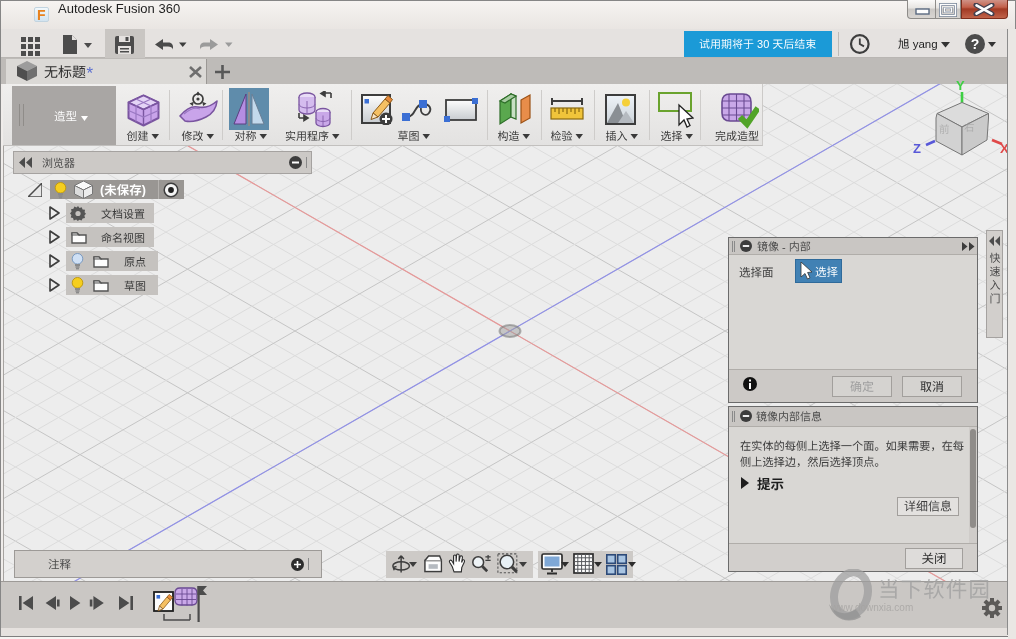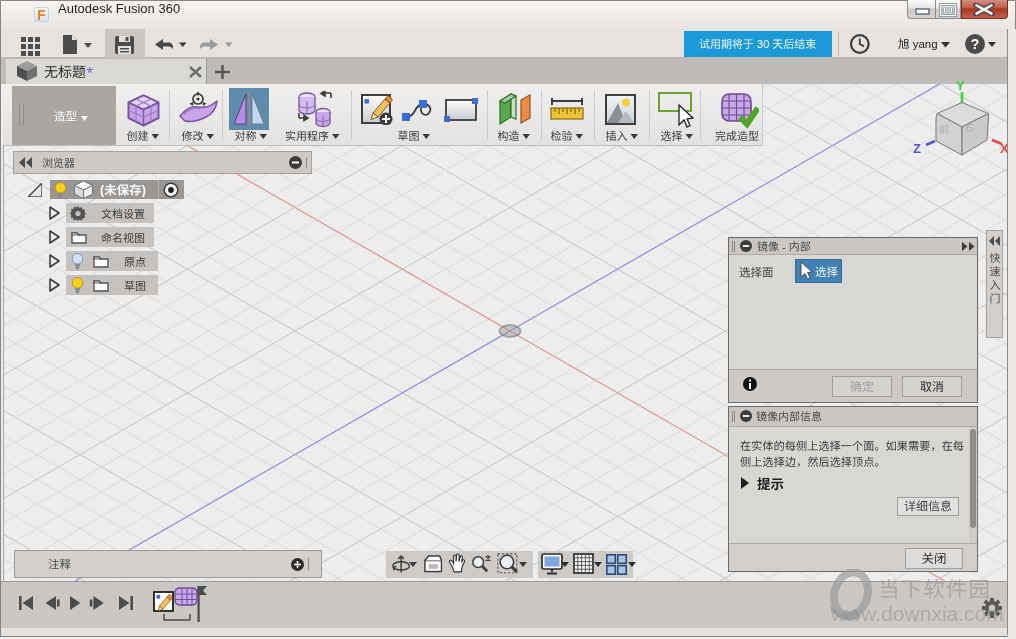--- a/index.html
+++ b/index.html
@@ -529,21 +529,21 @@
 <div class="ab" style="left:1008px;top:29px;width:8px;height:610px;background:#eae7e4"></div>
 <svg class="ab" style="left:828px;top:569px" width="190px" height="60">
     <g opacity="0.72" transform="rotate(16 23 25)">
       <ellipse cx="23" cy="25" rx="16.5" ry="22" fill="none" stroke="#9c9c9c" stroke-width="8"></ellipse>
     </g>
     <path d="M1 35 C5 50 20 56 33 48 L28 40 C19 47 7 45 1 35 Z" fill="#949494" opacity="0.78"></path>
   </svg>
 <svg class="ab" style="left:81px;top:116px" width="8" height="6">
     <path d="M0 0 h7 l-3.5 5 z" fill="#fff"></path>
   </svg>
-<div class="ab" style="left:831px;top:602px;font-size:21px;color:#a6a4a2;opacity:0.8">www.downxia.com</div>
+<div class="ab" style="left:831px;top:602px;font-size:10px;color:#a6a4a2;opacity:0.8">www.downxia.com</div>
 <svg class="ab" style="left:0;top:0;pointer-events:none" width="1016" height="639">
     <defs>
       <path id="b4FDD" d="M583 496H703V-90H583ZM319 370H962V262H319ZM726 322Q754 268 796 215Q839 162 890 117Q940 72 992 42Q979 32 962 15Q946 -2 931 -20Q917 -38 907 -53Q855 -16 804 39Q754 94 711 159Q667 223 636 290ZM566 332 660 299Q628 229 582 163Q536 96 481 42Q426 -13 366 -51Q357 -36 342 -18Q328 -0 312 16Q297 33 283 45Q341 75 395 120Q449 166 493 221Q538 275 566 332ZM499 700V566H793V700ZM386 806H914V461H386ZM255 847 366 811Q333 726 288 642Q242 557 190 482Q137 406 82 349Q77 364 66 387Q55 410 42 434Q29 458 18 472Q65 518 109 578Q153 638 191 707Q228 776 255 847ZM158 571 272 685 272 684V-87H158Z"></path>
       <path id="b5B58" d="M349 275H962V163H349ZM426 527H808V419H426ZM603 344H724V37Q724 -9 714 -34Q703 -59 671 -73Q640 -85 595 -88Q550 -91 490 -90Q486 -64 477 -32Q467 -0 456 25Q481 24 507 23Q533 22 554 22Q574 22 582 22Q594 23 599 27Q603 30 603 40ZM779 527H809L833 533L909 472Q876 437 836 401Q795 365 752 332Q708 300 666 275Q655 291 635 311Q616 332 603 344Q636 365 670 393Q704 422 733 451Q762 481 779 504ZM55 719H947V604H55ZM368 850 493 820Q456 699 399 582Q343 464 264 363Q184 262 75 188Q70 205 59 226Q49 247 38 268Q27 289 18 303Q87 348 142 410Q198 472 242 545Q286 618 317 696Q349 774 368 850ZM169 432H290V-88H169Z"></path>
       <path id="b63D0" d="M517 607V557H788V607ZM517 733V684H788V733ZM408 819H903V472H408ZM359 425H954V328H359ZM596 372H709V-35L596 14ZM504 195Q529 121 570 85Q611 50 664 39Q717 27 778 27Q791 27 818 27Q844 27 876 27Q907 27 936 28Q965 28 981 29Q974 17 967 -2Q961 -21 956 -41Q951 -61 948 -76H908H774Q712 -76 660 -67Q608 -58 565 -32Q522 -6 489 43Q455 92 432 171ZM678 241H900V147H678ZM418 298 527 285Q511 163 472 69Q433 -26 366 -88Q357 -78 341 -64Q325 -50 308 -37Q291 -24 278 -16Q341 33 374 115Q407 197 418 298ZM23 342Q84 355 169 378Q254 400 341 424L357 316Q278 293 197 269Q116 246 49 227ZM33 660H351V550H33ZM141 849H251V50Q251 9 242 -15Q234 -39 211 -53Q188 -67 155 -72Q121 -76 72 -76Q70 -54 61 -22Q52 11 41 34Q68 33 92 33Q116 33 125 34Q134 34 137 37Q141 41 141 51Z"></path>
       <path id="b672A" d="M54 452H950V333H54ZM129 699H877V580H129ZM435 849H563V-90H435ZM414 383 518 340Q482 281 436 225Q390 168 336 118Q283 68 226 27Q168 -15 109 -46Q99 -30 83 -11Q68 8 51 27Q35 45 20 58Q78 83 135 119Q193 154 245 197Q297 240 340 287Q383 335 414 383ZM585 382Q615 334 658 286Q702 239 754 196Q806 153 862 118Q919 82 976 57Q962 46 946 27Q929 9 914 -11Q899 -31 889 -47Q831 -16 774 26Q717 68 664 118Q611 169 566 225Q520 281 484 340Z"></path>
       <path id="b793A" d="M438 478H569V51Q569 1 556 -27Q543 -55 508 -69Q473 -83 423 -86Q373 -90 308 -90Q304 -62 291 -25Q279 11 265 38Q294 37 325 36Q355 35 379 35Q404 35 413 35Q427 35 432 39Q438 44 438 54ZM197 352 324 319Q302 259 271 201Q239 143 204 92Q169 41 133 3Q121 13 101 27Q80 41 59 54Q38 67 22 75Q76 124 123 199Q170 274 197 352ZM671 309 784 355Q817 309 850 256Q883 202 910 150Q937 97 951 54L826 -0Q815 41 791 94Q766 148 735 204Q703 260 671 309ZM145 785H854V666H145ZM54 544H948V425H54Z"></path>
       <path id="r3002" d="M194 244Q237 244 271 223Q305 203 326 168Q347 134 347 92Q347 50 326 15Q305 -19 271 -40Q237 -61 194 -61Q152 -61 118 -40Q83 -19 63 15Q42 50 42 92Q42 134 63 168Q83 203 118 223Q153 244 194 244ZM194 -10Q237 -10 266 20Q296 49 296 92Q296 119 282 142Q269 165 246 179Q223 193 194 193Q167 193 144 179Q121 165 107 142Q93 119 93 92Q93 64 107 40Q121 17 144 4Q167 -10 194 -10Z"></path>
       <path id="r4E00" d="M44 431H960V349H44Z"></path>
       <path id="r4E0A" d="M470 516H881V441H470ZM51 43H950V-32H51ZM427 825H506V3H427Z"></path>

